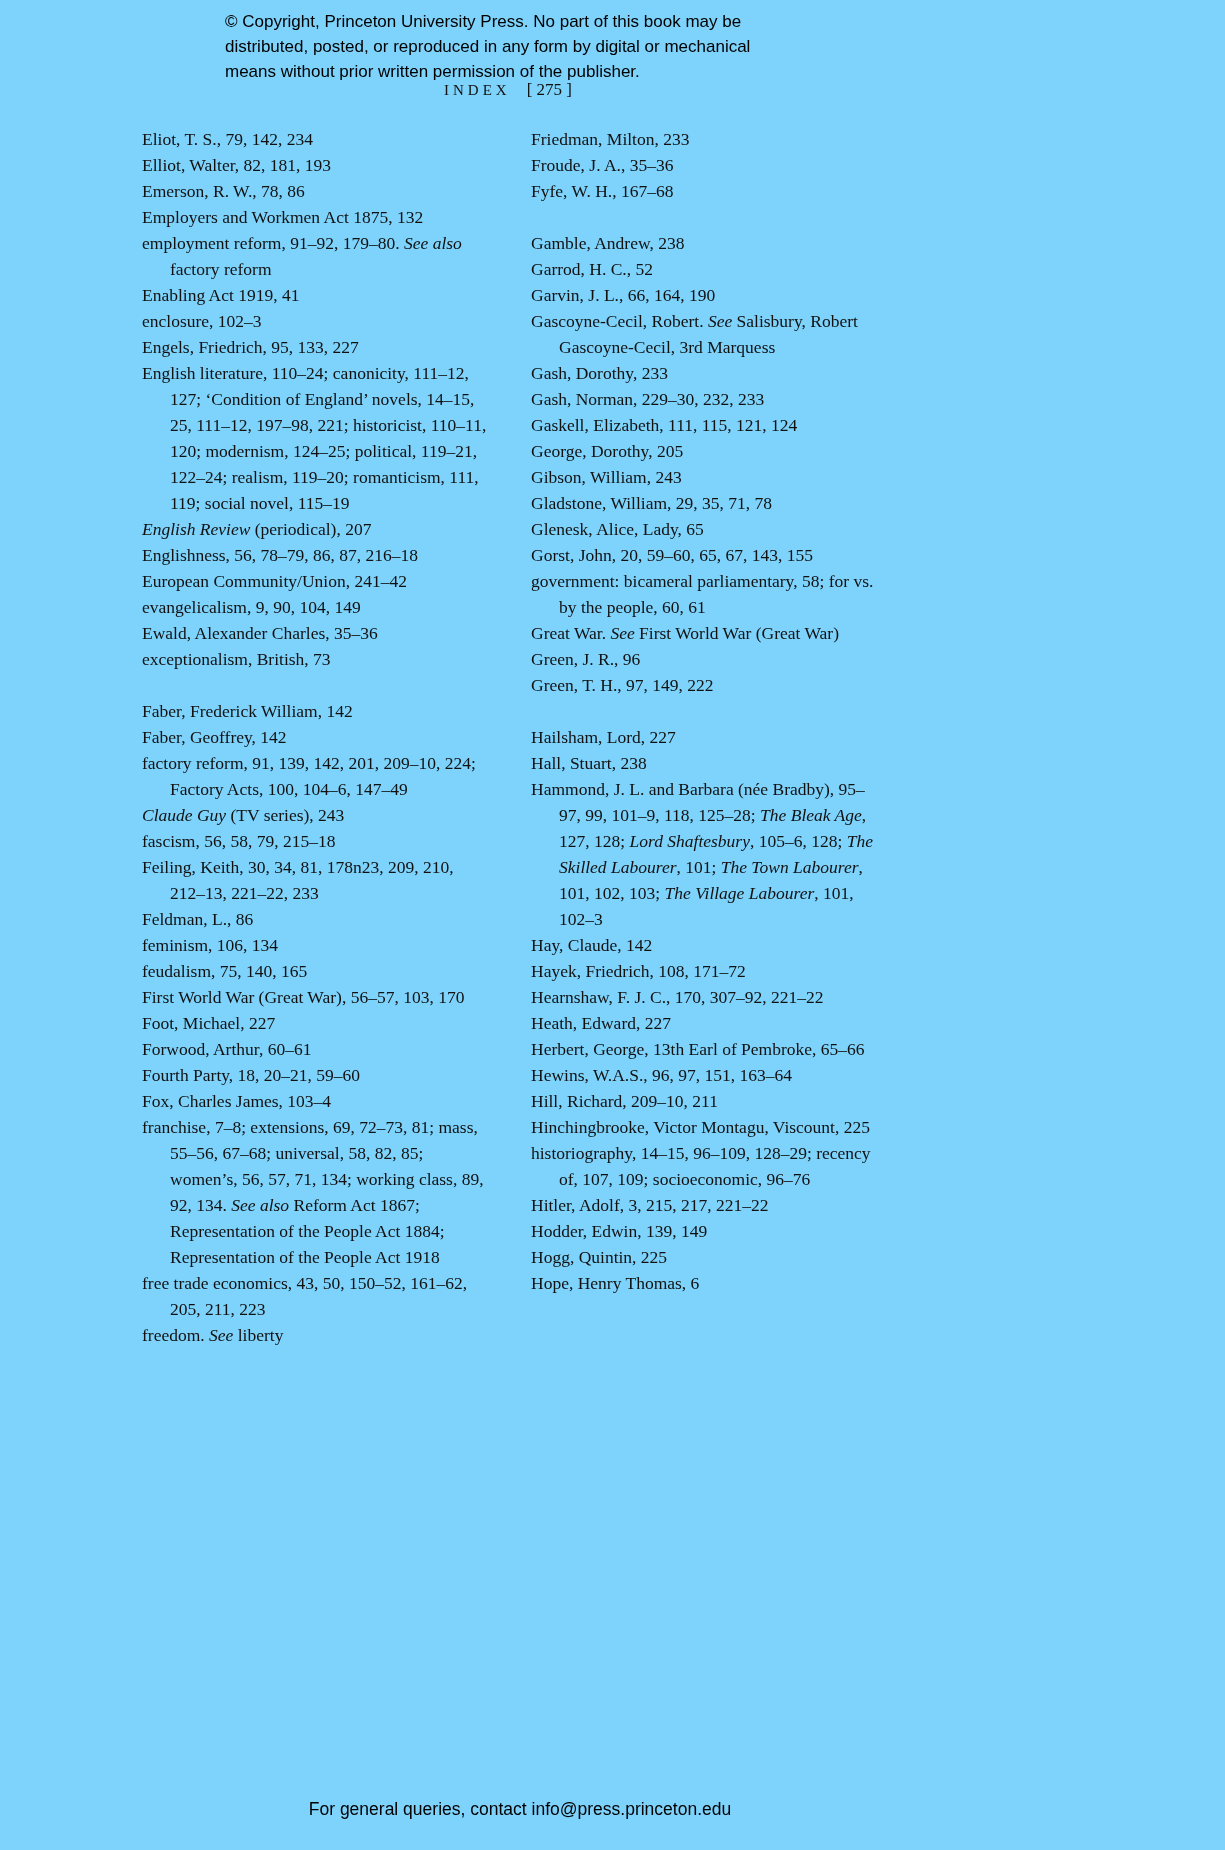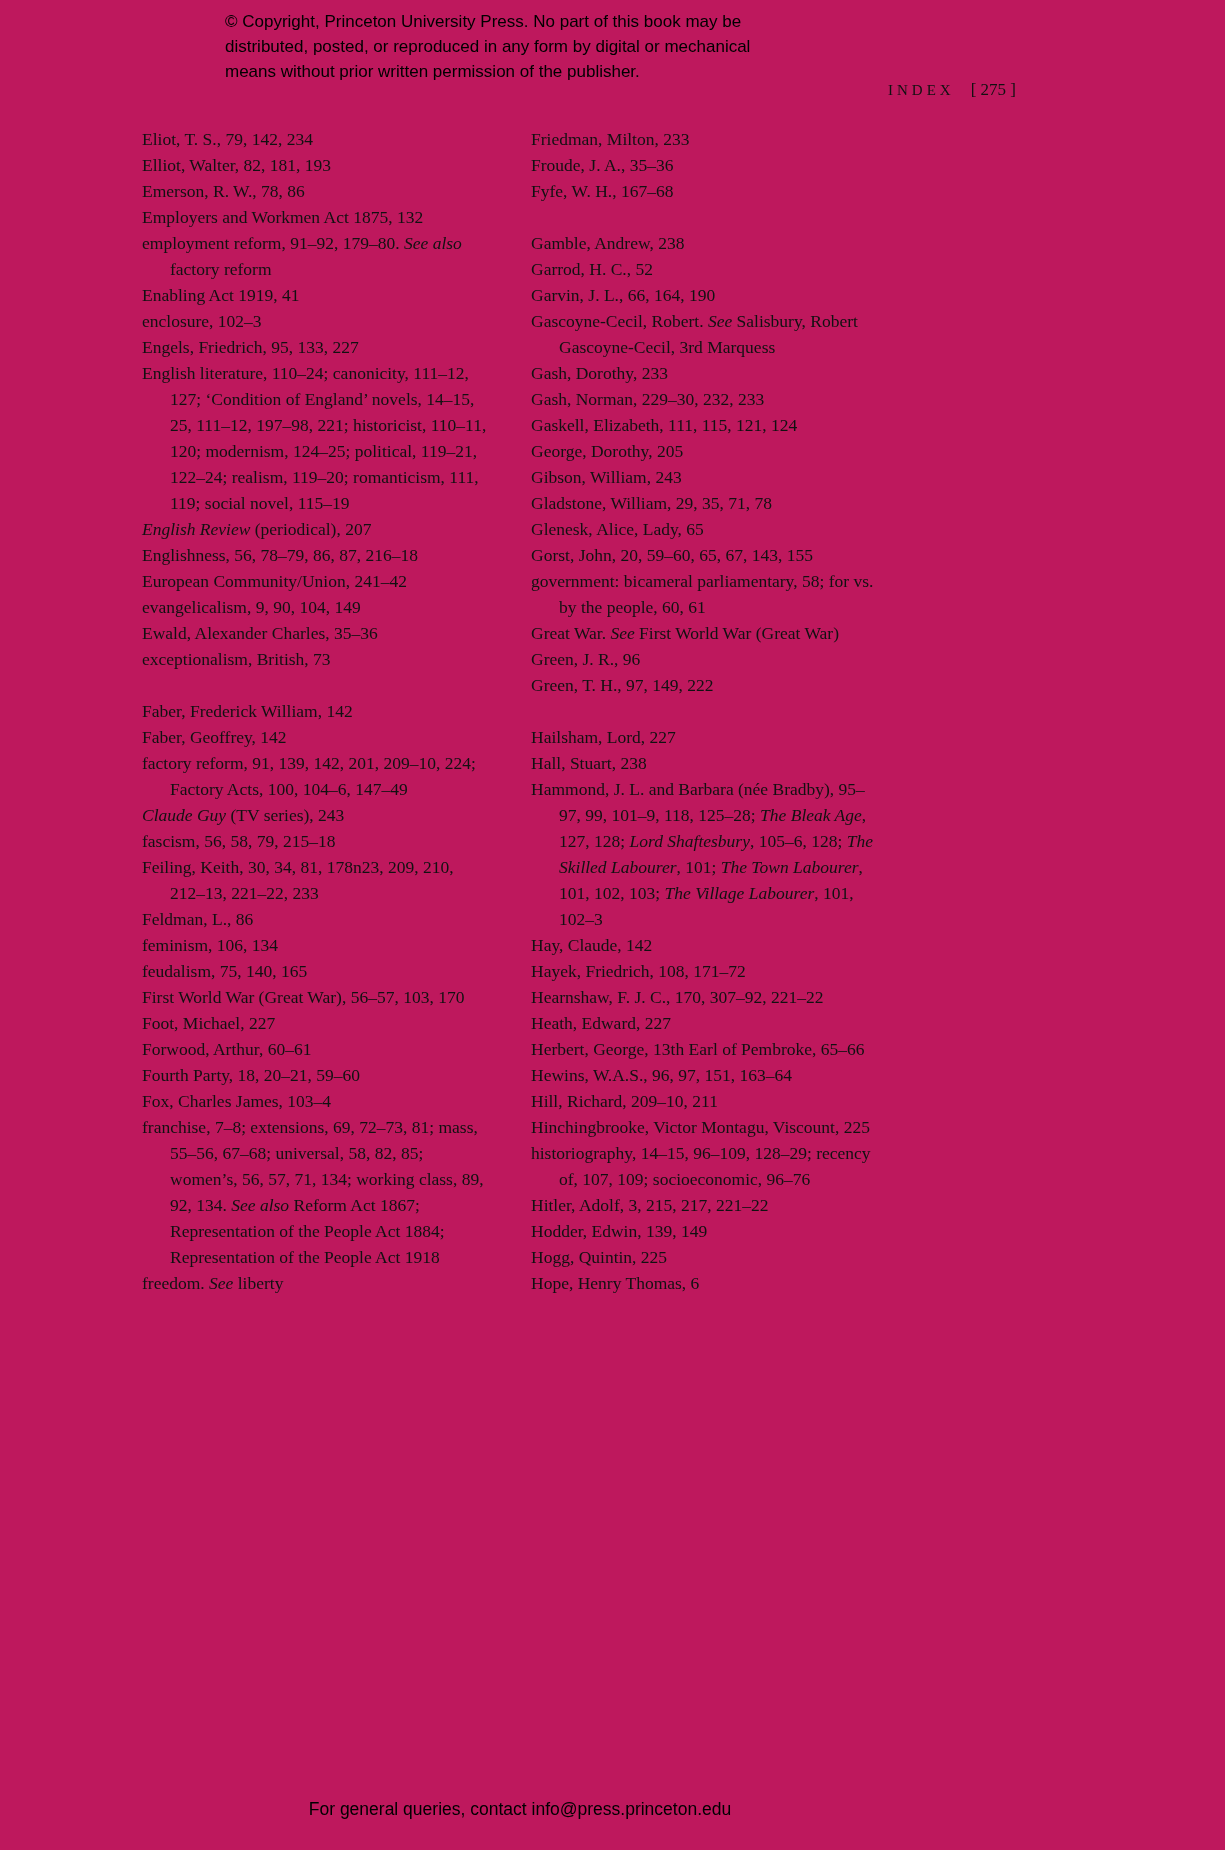--- a/index.html
+++ b/index.html
@@ -4,40 +4,40 @@
 <style>
   html, body {
     margin: 0;
     padding: 0;
     background: #ffffff;
   }
   .page {
     position: relative;
     width: 1225px;
     height: 1850px;
-    background: #be185d;
+    background: #7dd3fc;
     color: #111111;
     overflow: hidden;
     font-family: "Liberation Serif", serif;
   }
   .copyright {
     position: absolute;
     left: 225px;
     top: 9px;
     font-family: "Liberation Sans", sans-serif;
     font-size: 17px;
     line-height: 25px;
     color: #000000;
   }
   .index-header {
     position: absolute;
     left: 0;
     top: 80px;
     width: 1016px;
-    text-align: right;
+    text-align: center;
     color: #111111;
   }
   .idx-title {
     font-size: 15px;
     letter-spacing: 4px;
     font-variant: small-caps;
   }
   .idx-page {
     font-size: 17px;
     margin-left: 12px;
@@ -109,20 +109,21 @@
       <div class="entry"><span>Feiling, Keith, 30, 34, 81, 178n23, 209, 210, 212–13, 221–22, 233</span></div>
       <div class="entry"><span>Feldman, L., 86</span></div>
       <div class="entry"><span>feminism, 106, 134</span></div>
       <div class="entry"><span>feudalism, 75, 140, 165</span></div>
       <div class="entry"><span>First World War (Great War), 56–57, 103, 170</span></div>
       <div class="entry"><span>Foot, Michael, 227</span></div>
       <div class="entry"><span>Forwood, Arthur, 60–61</span></div>
       <div class="entry"><span>Fourth Party, 18, 20–21, 59–60</span></div>
       <div class="entry"><span>Fox, Charles James, 103–4</span></div>
       <div class="entry"><span>franchise, 7–8; extensions, 69, 72–73, 81; mass, 55–56, 67–68; universal, 58, 82, 85; women’s, 56, 57, 71, 134; working class, 89, 92, 134. </span><i>See also</i><span> Reform Act 1867; Representation of the People Act 1884; Representation of the People Act 1918</span></div>
+      <div class="entry"><span>free trade economics, 43, 50, 150–52, 161–62, 205, 211, 223</span></div>
       <div class="entry"><span>freedom. </span><i>See</i><span> liberty</span></div>
     </div>
   <div id="col-right" class="col col-right">
       <div class="entry"><span>Friedman, Milton, 233</span></div>
       <div class="entry"><span>Froude, J. A., 35–36</span></div>
       <div class="entry"><span>Fyfe, W. H., 167–68</span></div>
       <div class="gap"></div>
       <div class="entry"><span>Gamble, Andrew, 238</span></div>
       <div class="entry"><span>Garrod, H. C., 52</span></div>
       <div class="entry"><span>Garvin, J. L., 66, 164, 190</span></div>

